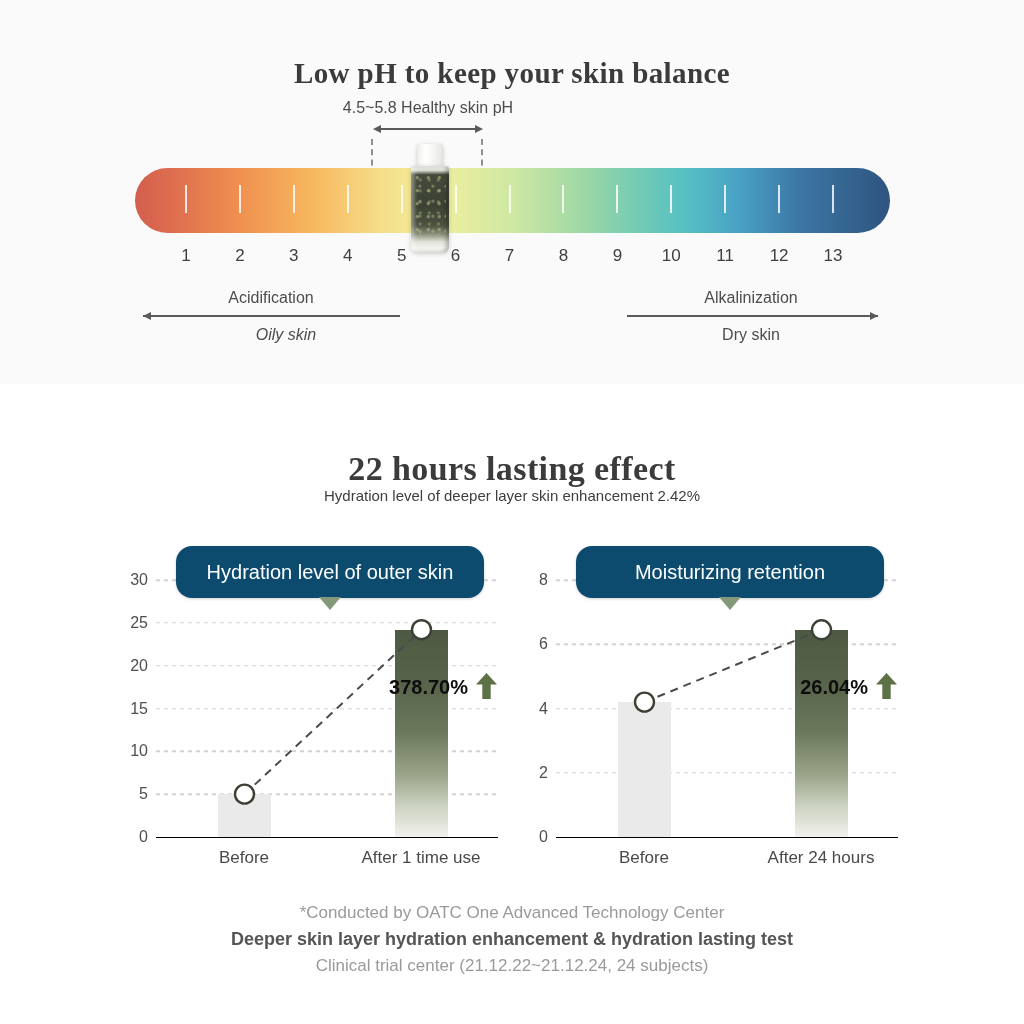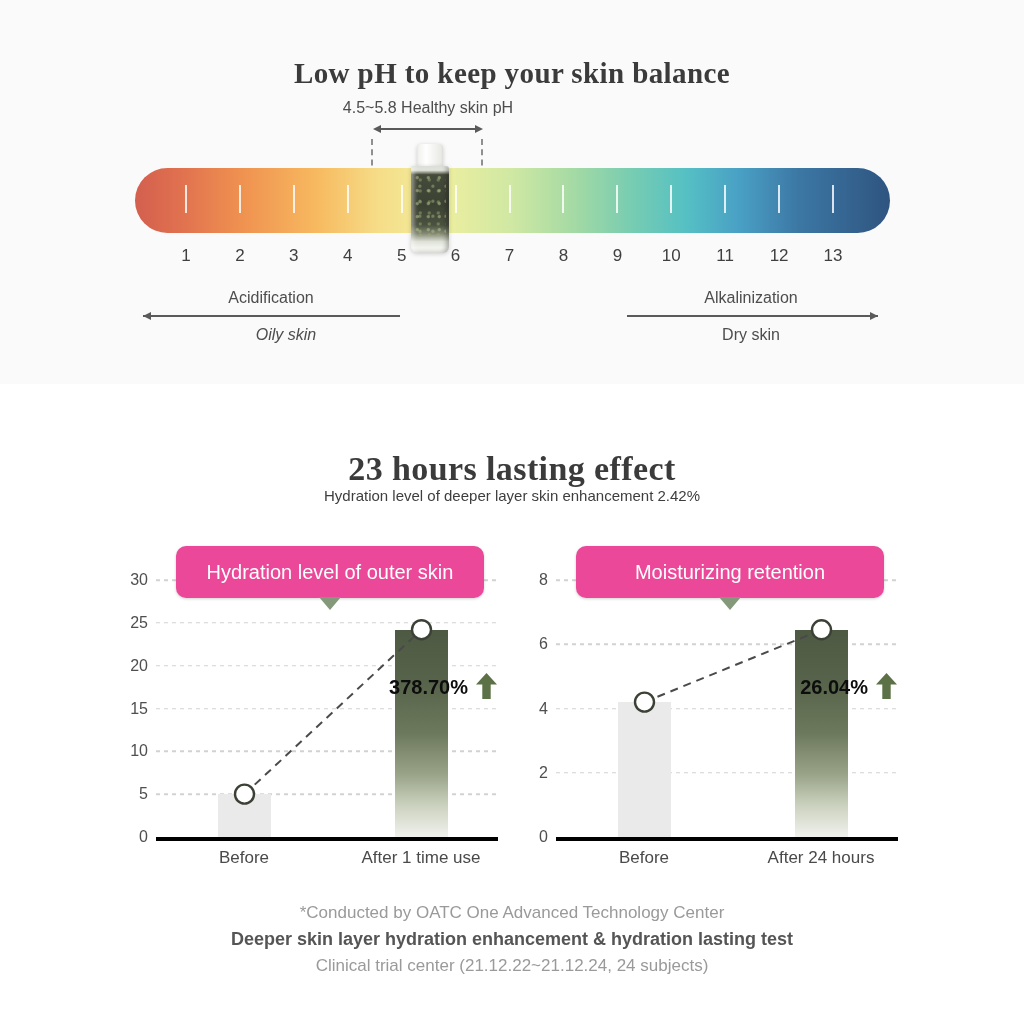--- a/index.html
+++ b/index.html
@@ -41,33 +41,33 @@
   .leaves{position:absolute;left:3px;right:3px;top:9px;bottom:18px;opacity:.9;
     background-image:radial-gradient(circle at 30% 20%,rgba(195,205,150,.55) 1px,transparent 2.2px),
       radial-gradient(circle at 70% 45%,rgba(160,172,118,.5) 1px,transparent 2.2px),
       radial-gradient(circle at 45% 75%,rgba(205,214,160,.4) 1px,transparent 2.2px);
     background-size:11px 13px,9px 11px,13px 15px;}
   
   .title2{top:422px;font-size:34px;}
   .subtitle{position:absolute;left:0;top:487px;width:100%;text-align:center;font-size:15px;color:#3e3e3e;}
   .chart{position:absolute;top:540px;width:396px;height:340px;}
   .chart[data-chart="0"]{left:118px;} .chart[data-chart="1"]{left:518px;}
-  .plot{position:absolute;left:38px;top:40px;width:342px;height:257px;border-bottom:4px solid #000000;}
+  .plot{position:absolute;left:38px;top:40px;width:342px;height:257px;border-bottom:1px solid #000000;}
   .gridline{position:absolute;left:0;right:0;height:1.5px;transform:translateY(-50%);
     background:repeating-linear-gradient(90deg,#d2d2d2 0 4px,transparent 4px 8px);}
   .yaxis{position:absolute;left:0;top:40px;width:30px;height:257px;}
   .ytick{position:absolute;right:0;transform:translateY(-50%);font-size:16px;color:#4f4f4f;}
   .bar{position:absolute;bottom:0;width:53px;z-index:1;}
   .bar-before{left:62px;background:#eaeaea;}
   .bar-after{left:239px;background:linear-gradient(180deg,#4d5942 0%,#57634a 25%,#6d795c 50%,
     #9aa489 70%,#ccd2c0 85%,#f1f2ee 100%);}
   svg.overlay{position:absolute;left:0;top:0;width:342px;height:257px;overflow:visible;z-index:2;}
   .xlabel{position:absolute;top:268px;transform:translateX(-50%);font-size:17px;color:#4a4a4a;white-space:nowrap;}
   .xlabel.c0{left:88px;} .xlabel.c1{left:265px;}
-  .badge{position:absolute;left:58px;top:6px;width:308px;height:52px;background:#ec4899;border-radius:10px;
+  .badge{position:absolute;left:58px;top:6px;width:308px;height:52px;background:#0c4a6e;border-radius:16px;
     color:#fff;font-size:20px;display:flex;align-items:center;justify-content:center;
     box-shadow:0 1px 3px rgba(0,0,0,.18);z-index:3;white-space:nowrap;}
   .badge-tail{position:absolute;left:212px;top:57px;transform:translateX(-50%);width:0;height:0;z-index:3;
     border-left:11px solid transparent;border-right:11px solid transparent;border-top:13px solid #84987a;}
   .pct{position:absolute;top:136px;left:190px;width:160px;text-align:right;font-size:20px;font-weight:700;
     color:#0d0d0d;z-index:2;}
   .up-arrow{position:absolute;top:133px;left:358px;width:21px;height:26px;background:#5d7147;z-index:2;
     clip-path:polygon(50% 0,100% 44%,70% 44%,70% 100%,30% 100%,30% 44%,0 44%);}
   
   .footnote{position:absolute;left:0;width:100%;text-align:center;white-space:nowrap;}
@@ -136,21 +136,21 @@
     </div>
     <div class="small-label" style="left:286px;top:326px;font-style:italic;">Oily skin</div>
 
     <div class="small-label" style="left:751px;top:289px;">Alkalinization</div>
     <div class="h-arrow arrow-alk">
       <span class="head head-r"></span>
     </div>
     <div class="small-label" style="left:751px;top:326px;">Dry skin</div>
   </section>
 
-  <h2 class="title-serif title2">23 hours lasting effect</h2>
+  <h2 class="title-serif title2">22 hours lasting effect</h2>
   <div class="subtitle">Hydration level of deeper layer skin enhancement 2.42%</div>
 
   <div class="chart" data-chart="0">
     <div class="badge">Hydration level of outer skin</div>
     <div class="badge-tail"></div>
     <div class="yaxis">
         <div class="ytick" style="top: 0px;">30</div>
         <div class="ytick" style="top: 42.8333px;">25</div>
         <div class="ytick" style="top: 85.6667px;">20</div>
         <div class="ytick" style="top: 128.5px;">15</div>

